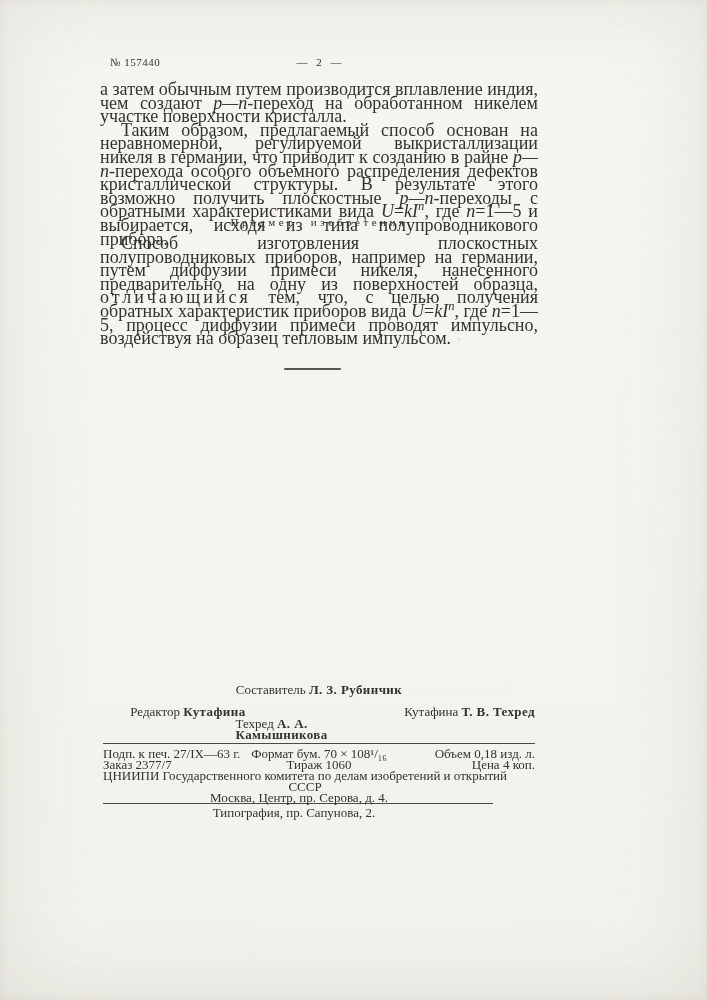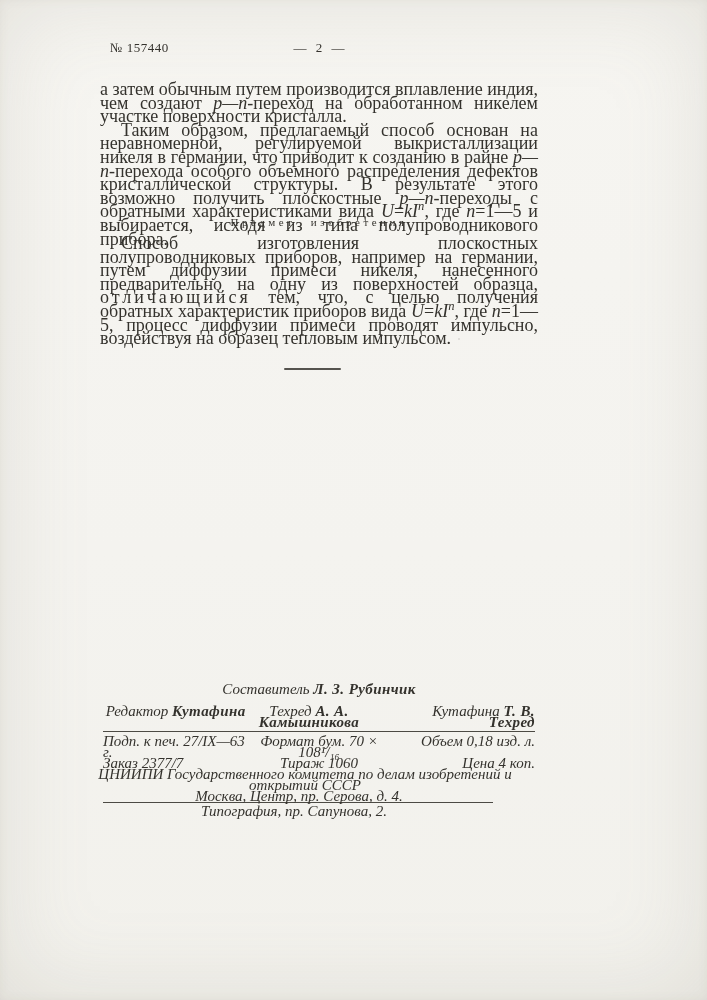--- a/index.html
+++ b/index.html
@@ -9,46 +9,46 @@
   }
   .page {
     position: relative;
     width: 707px; height: 1000px;
     background: linear-gradient(180deg, #f6f5f1 0%, #f4f3ef 55%, #f2f1ec 100%);
     box-shadow: inset 0 0 90px rgba(145,138,124,0.18), inset 0 0 10px rgba(145,138,124,0.10);
     color: #34322d;
     overflow: hidden;
   }
   
-  .header { position: absolute; left: 100px; top: 40px; width: 438px; height: 16px; font-size: 13px; }
+  .header { position: absolute; left: 100px; top: 56px; width: 438px; height: 16px; font-size: 11px; }
   .patent-no { position: absolute; left: 10px; top: 0; letter-spacing: 0.5px; }
   .page-no { position: absolute; left: 0; right: 0; top: 0; text-align: center; word-spacing: 6px; }
   
   .text-block { position: absolute; left: 100px; width: 438px; font-size: 18px; line-height: 13.6px; text-align: justify; }
   .body-block { top: 83px; }
   .claim-block { top: 237px; }
   .text-block p { margin: 0; }
   .text-block p.indent { text-indent: 21px; }
   .seg-i { font-style: italic; }
   .seg-sp { letter-spacing: 3px; }
   sup.seg-sup { font-size: 0.7em; font-style: italic; line-height: 0; vertical-align: super; }
   .claim-heading {
     position: absolute; left: 100px; top: 216px; width: 438px;
     text-align: center; font-size: 11px;
     letter-spacing: 3.5px; word-spacing: 9px;
     white-space: nowrap;
   }
   .divider { position: absolute; left: 284px; top: 368px; width: 57px; height: 2px; background: #55534e; border-radius: 1px; }
   
-  .footer { position: absolute; left: 103px; top: 684px; width: 432px; font-size: 15px; line-height: 11px; font-style: italic; }
+  .footer { position: absolute; left: 103px; top: 684px; width: 432px; font-size: 13px; line-height: 11px; }
   .footer b { font-weight: bold; letter-spacing: 0.4px; }
   .compiler-line { text-align: center; margin-bottom: 11px; }
   .staff-row { display: flex; margin-bottom: 3px; }
   .staff-left { width: 33%; text-align: right; }
-  .staff-center { width: 34%; text-align: center; transform: translateX(-10px); }
+  .staff-center { width: 34%; transform: translateX(-10px); margin-top: 12px; }
   .staff-right { width: 33%; text-align: right; }
   .rule { border-top: 1px solid #4c4a44; height: 0; }
   .rule-top { margin-bottom: 4px; }
   .rule-bottom { margin-top: 0px; margin-bottom: 3px; margin-right: 42px; }
   .info-row { display: flex; justify-content: flex-end; }
   .info-left { width: 33%; text-align: left; }
   .info-center { width: 34%; text-align: center; }
   .info-right { width: 33%; text-align: right; }
   .center-line { text-align: center; }
   .org-line { transform: translateX(-14px); }

